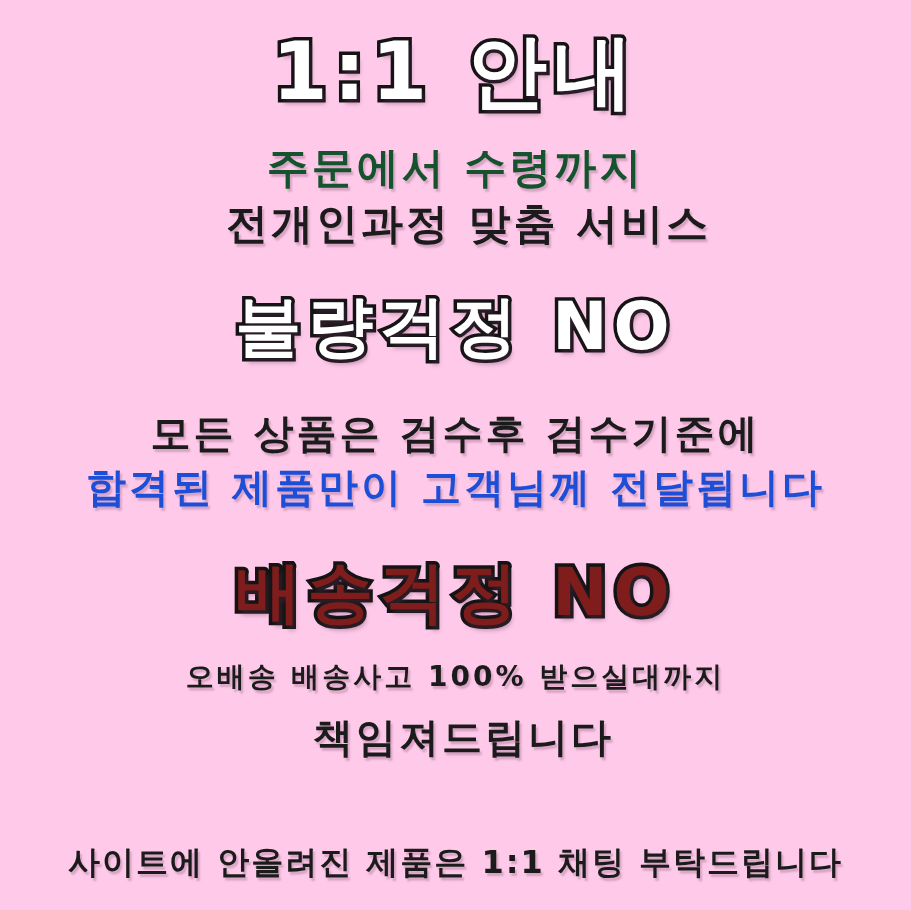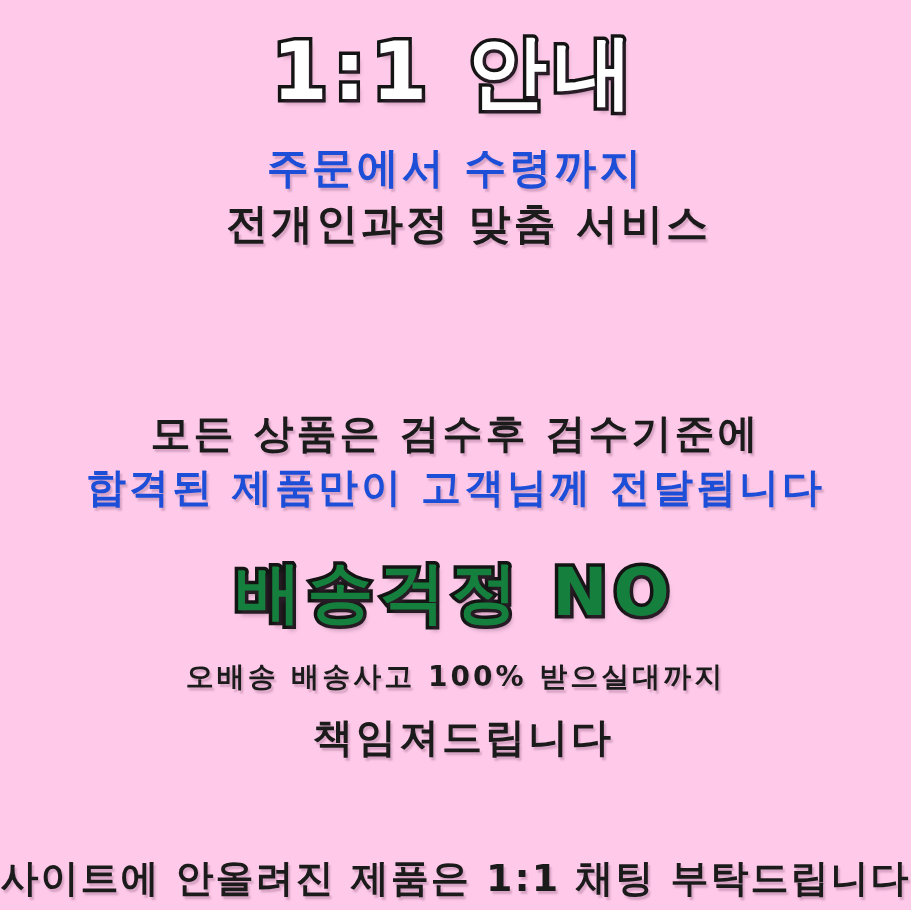--- a/index.html
+++ b/index.html
@@ -39,39 +39,40 @@
   }
   .title    { top: 30px;  font-size: 80px; }
   .intro1   { top: 146px; font-size: 42px; }
   .intro2   { top: 202px; font-size: 42px; }
   .head1    { top: 292px; font-size: 66px; }
   .body1a   { top: 412px; font-size: 40px; }
   .body1b   { top: 466px; font-size: 40px; }
   .head2    { top: 558px; font-size: 66px; }
   .body2a   { top: 662px; font-size: 28px; }
   .body2b   { top: 716px; font-size: 40px; margin-left: 8px; }
-  .footer   { top: 846px; font-size: 38px; letter-spacing: 2px; margin-top: 13px; }
+  .footer   { top: 846px; font-size: 32px; letter-spacing: 2px; }
 </style>
 </head>
 <body>
 
 <div class="canvas" id="canvas-root" style="background: rgb(255, 202, 233);">
 
   <div class="line title bubble" style="color: rgb(255, 255, 255);">1:1 안내</div>
 
-  <div class="line intro1 ink" style="color: #1d4ed8;">주문에서 수령까지</div>
+  <div class="line intro1 ink" style="color: #14532d;">주문에서 수령까지</div>
 
   <div class="line intro2 ink" style="color: rgb(27, 27, 27); margin-left: 13px;">전개인과정 맞춤 서비스</div>
 
+  <div class="line head1 bubble" style="color: rgb(255, 255, 255);">불량걱정 NO</div>
 
   <div class="line body1a ink" style="color: rgb(27, 27, 27);">모든 상품은 검수후 검수기준에</div>
 
   <div class="line body1b ink" style="color: #1d4ed8;">합격된 제품만이 고객님께 전달됩니다</div>
 
-  <div class="line head2 bubble" style="color: #15803d;">배송걱정 NO</div>
+  <div class="line head2 bubble" style="color: #7f1d1d;">배송걱정 NO</div>
 
   <div class="line body2a ink" style="color: rgb(27, 27, 27);">오배송 배송사고 100% 받으실대까지</div>
 
   <div class="line body2b ink" style="color: rgb(27, 27, 27);">책임져드립니다</div>
 
   <div class="line footer ink" style="color: rgb(27, 27, 27);">사이트에 안올려진 제품은 1:1 채팅 부탁드립니다</div>
 
 </div>
 
 </body></html>

